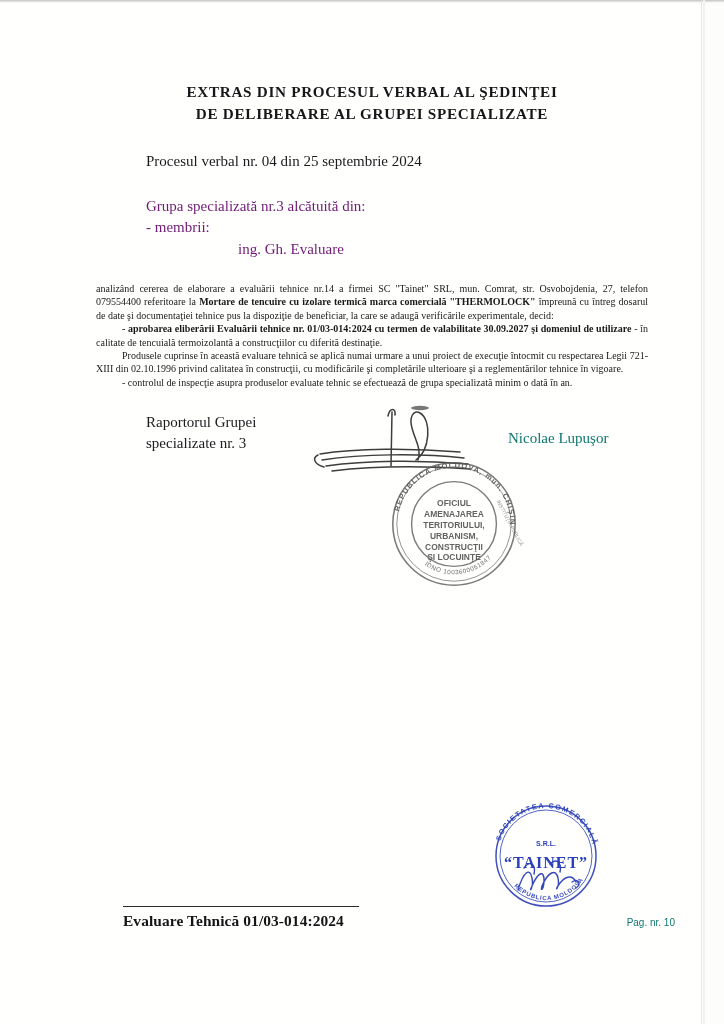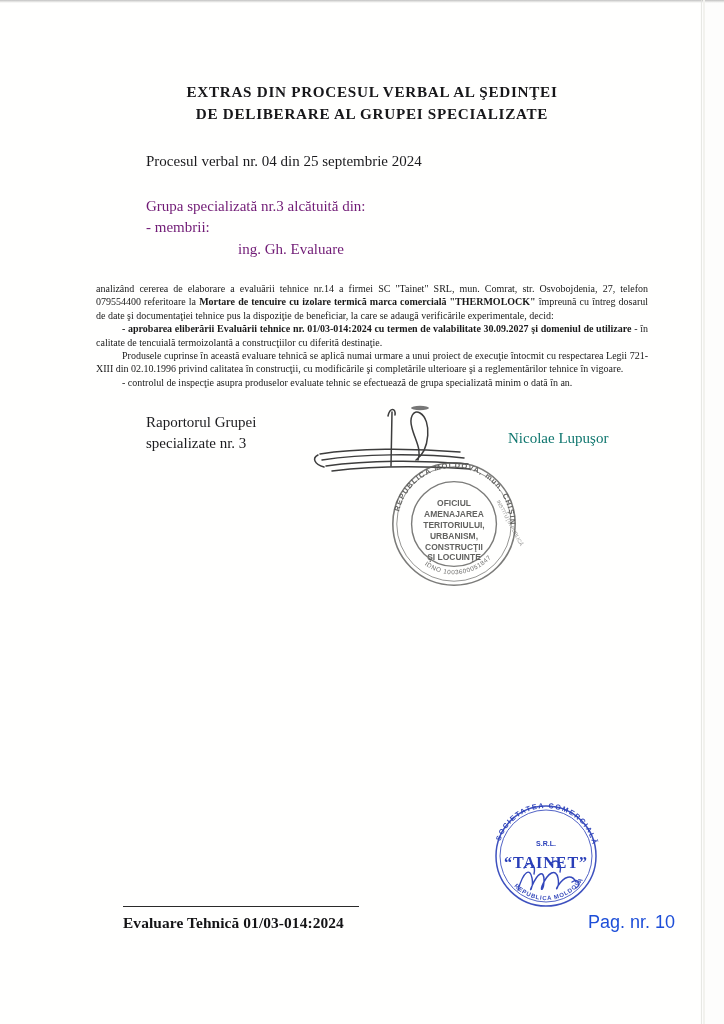--- a/index.html
+++ b/index.html
@@ -164,22 +164,22 @@
     justify-content: space-between;
     align-items: baseline;
   }
   .footer-left {
     font-weight: bold;
     font-size: 15.4px;
     color: #141416;
     letter-spacing: .1px;
   }
   .footer-right {
-    font-size: 18px;
-    color: #1d4ed8;
+    font-size: 10px;
+    color: #0f766e;
     font-family: "Liberation Sans", sans-serif;
   }
 </style>
 </head>
 <body>
 
 <div class="page">
   <div class="sheet"></div>
   <div class="scan-edge-top"></div>
   <div class="scan-edge-right2"></div>

